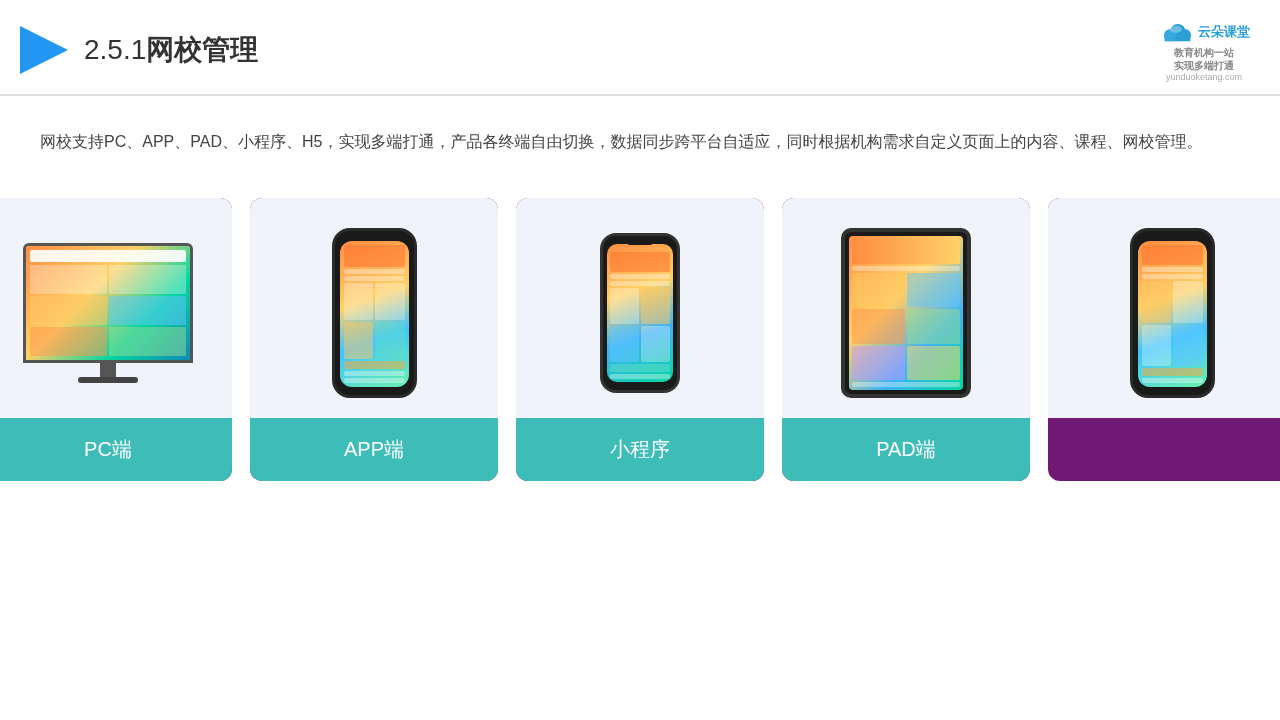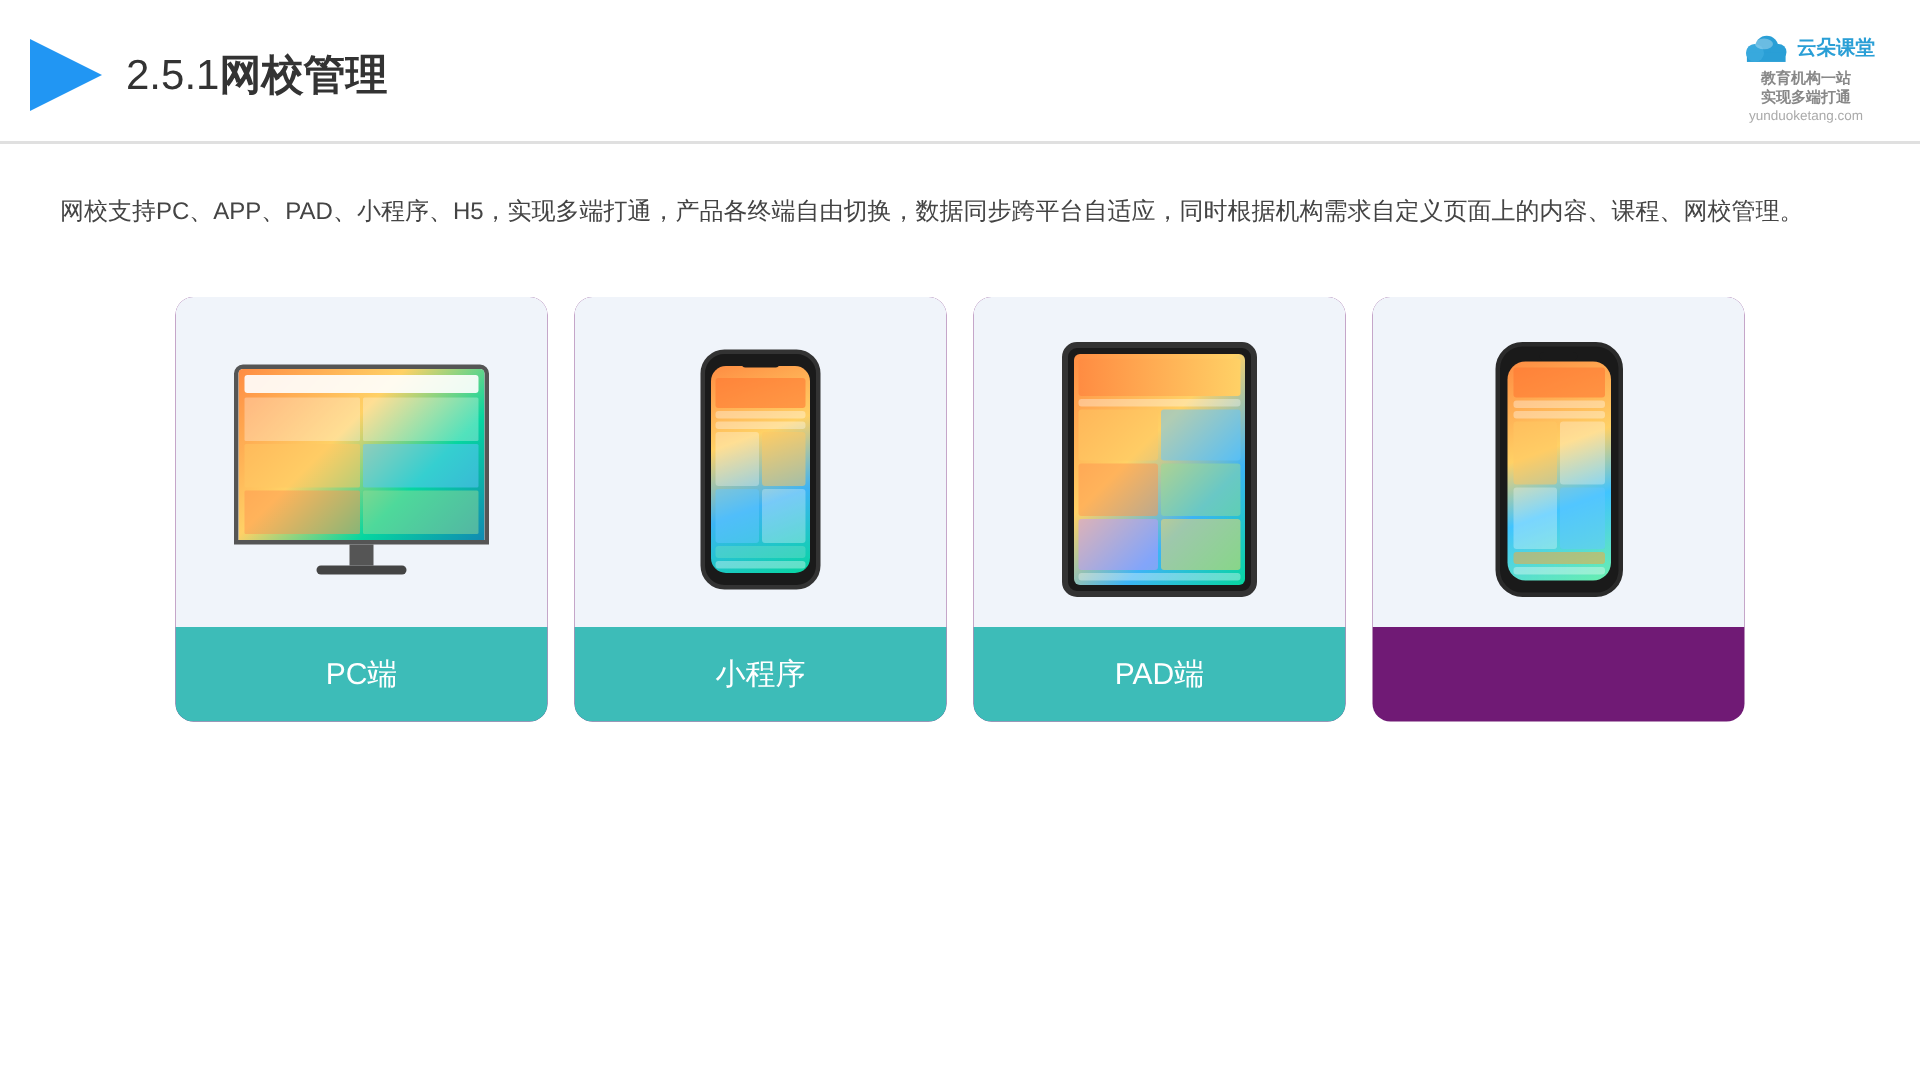--- a/index.html
+++ b/index.html
@@ -358,20 +358,42 @@
             </div>
           </div>
         </div>
         <div class="monitor-stand"></div>
         <div class="monitor-base"></div>
       </div>
     </div>
     <div class="card-label">PC端</div>
   </div>
 
+  <div class="card">
+    <div class="card-image-area">
+      <div class="app-phone-body">
+        <div class="phone-notch"></div>
+        <div class="app-phone-screen">
+          <div class="screen-mini-banner"></div>
+          <div class="screen-mini-row"></div>
+          <div class="screen-mini-row"></div>
+          <div class="screen-mini-grid">
+            <div class="screen-mini-cell"></div>
+            <div class="screen-mini-cell"></div>
+            <div class="screen-mini-cell" style="background:rgba(255,200,100,0.5)"></div>
+            <div class="screen-mini-cell" style="background:rgba(100,220,200,0.5)"></div>
+          </div>
+          <div class="screen-mini-row" style="height:8px; background:rgba(255,165,50,0.5)"></div>
+          <div class="screen-mini-row"></div>
+          <div class="screen-mini-row"></div>
+        </div>
+      </div>
+    </div>
+    <div class="card-label">APP端</div>
+  </div>
 
   <div class="card">
     <div class="card-image-area">
       <div class="phone-body">
         <div class="phone-notch"></div>
         <div class="phone-screen">
           <div class="screen-mini-banner" style="height:20px;"></div>
           <div class="screen-mini-row"></div>
           <div class="screen-mini-row"></div>
           <div style="display:grid; grid-template-columns:1fr 1fr; gap:2px; flex:1;">

